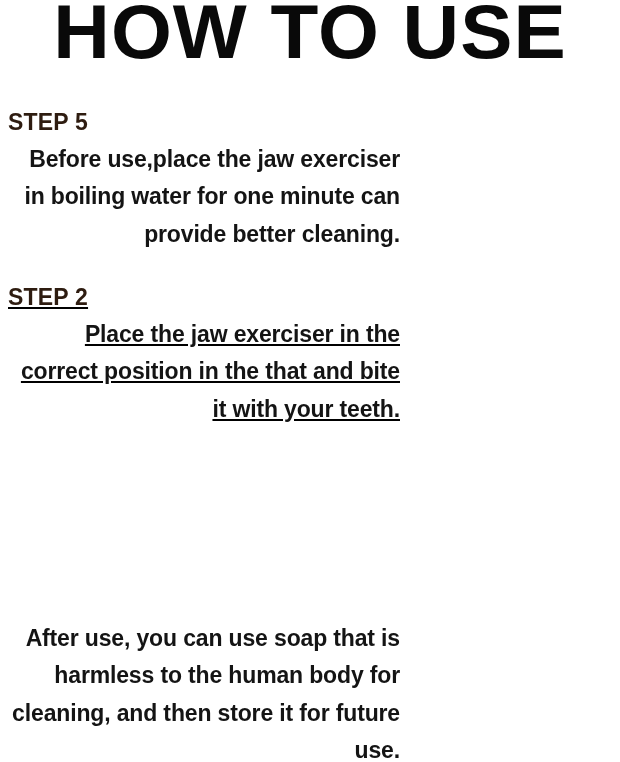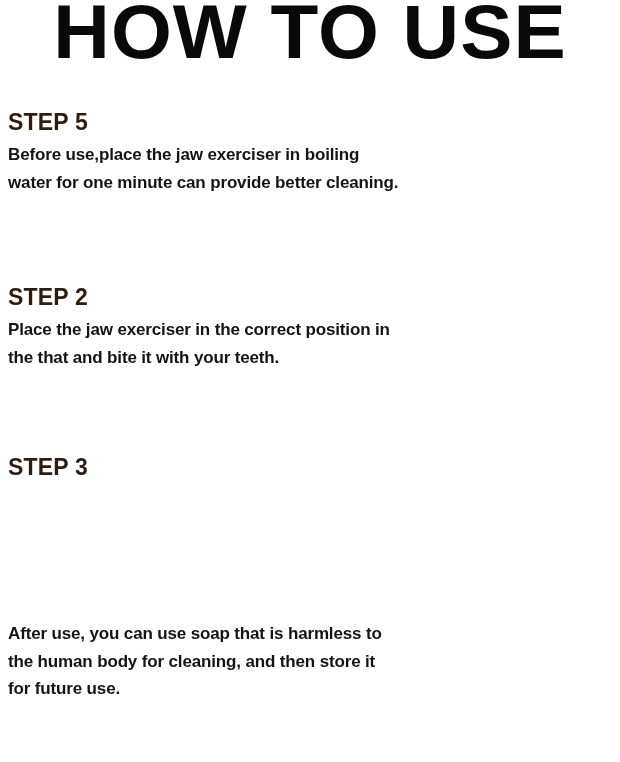--- a/index.html
+++ b/index.html
@@ -49,30 +49,31 @@
     font-weight: 700;
     font-size: 23px;
     letter-spacing: 0.2px;
     color: #2e1c10;
     margin: 0 0 7px 0;
     line-height: 1.05;
   }
   .step-body {
     font-family: "Liberation Sans", "DejaVu Sans", sans-serif;
     font-weight: 700;
-    font-size: 17px;
+    font-size: 23px;
     line-height: 1.62;
     color: #141414;
     margin: 0;
     letter-spacing: -0.15px;
     max-width: 392px;
+    text-align: right;
   }
 
   .step-1 { position: absolute; top: 0px;   left: 0; }
-  .step-2 { position: absolute; top: 175px; left: 0; }
+  .step-2 { position: absolute; top: 175px; left: 0; text-decoration: underline; }
   .step-3 { position: absolute; top: 345px; left: 0; }
   .step-4 { position: absolute; top: 510px; left: 0; }
 
   
   .art-col {
     position: absolute;
     right: 0;
     top: 0;
     width: 150px;
     height: 762px;
@@ -89,21 +90,20 @@
     <div class="step-label">STEP 5</div>
     <p class="step-body">Before use,place the jaw exerciser in boiling water for one minute can provide better cleaning.</p>
   </div>
 
   <div class="step-block step-2">
     <div class="step-label">STEP 2</div>
     <p class="step-body">Place the jaw exerciser in the correct position in the that and bite it with your teeth.</p>
   </div>
 
   <div class="step-block step-3">
-    <div class="step-label">STEP 3</div>
   </div>
 
   <div class="step-block step-4">
     <p class="step-body">After use, you can use soap that is harmless to the human body for cleaning, and then store it for future use.</p>
   </div>
 
 </div>
 
 <div class="art-col">
 

